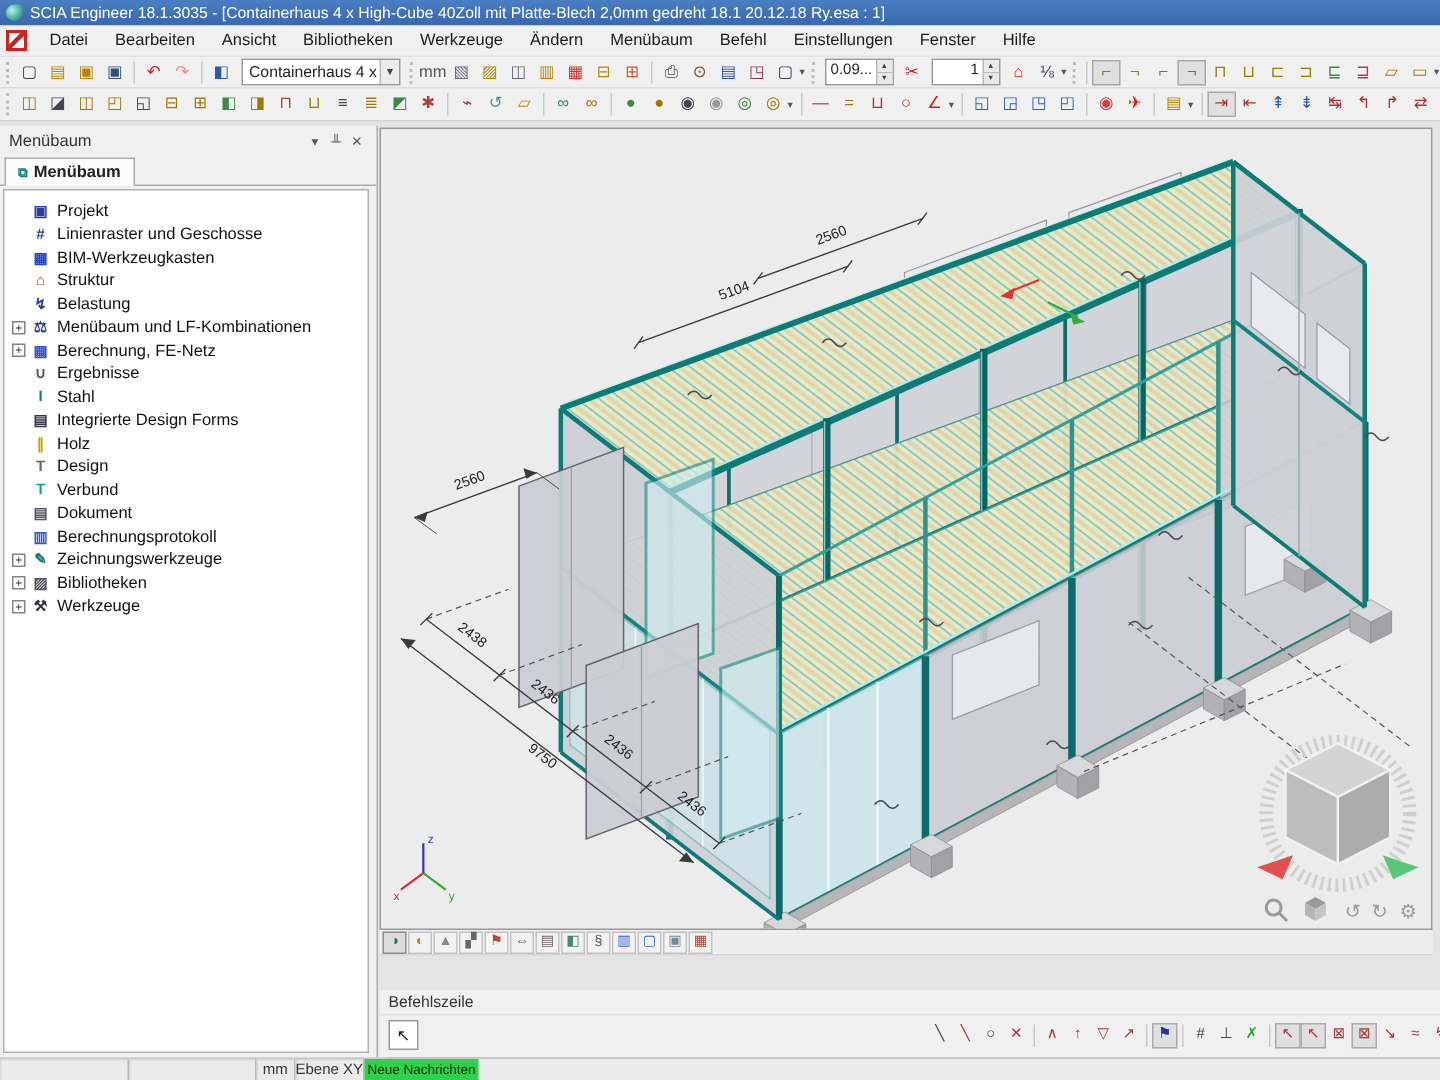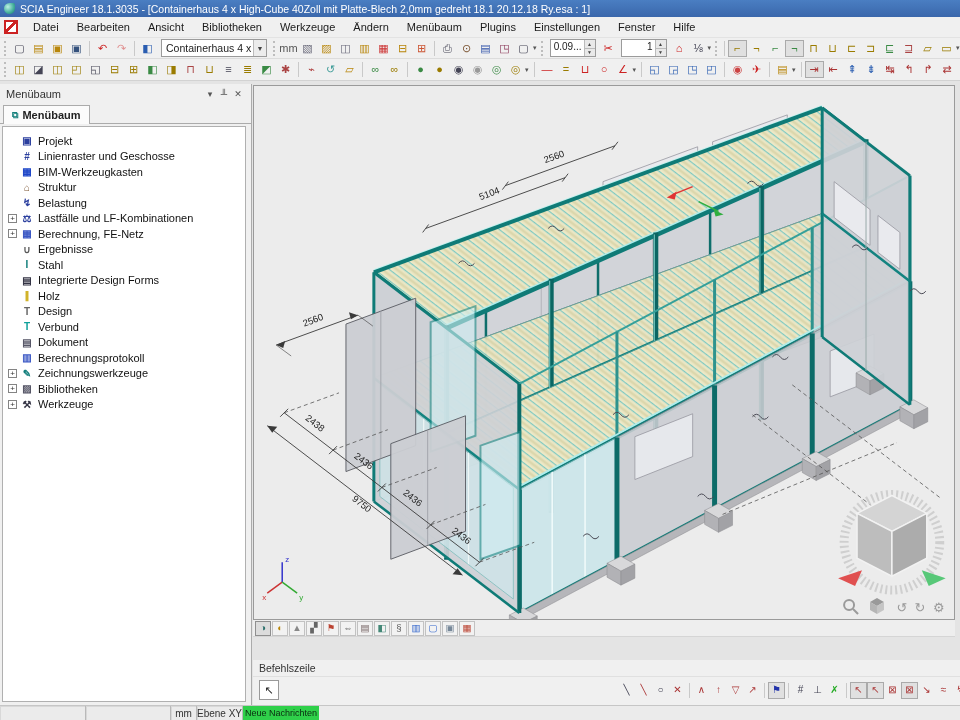--- a/index.html
+++ b/index.html
@@ -106,21 +106,21 @@
   <div class="menubar">
     <span class="menulogo"></span>
 
   <span class="mitem"><span>Datei</span></span>
       <span class="mitem"><span>Bearbeiten</span></span>
       <span class="mitem"><span>Ansicht</span></span>
       <span class="mitem"><span>Bibliotheken</span></span>
       <span class="mitem"><span>Werkzeuge</span></span>
       <span class="mitem"><span>Ändern</span></span>
       <span class="mitem"><span>Menübaum</span></span>
-      <span class="mitem"><span>Plugins</span></span>
+      <span class="mitem"><span>Befehl</span></span>
       <span class="mitem"><span>Einstellungen</span></span>
       <span class="mitem"><span>Fenster</span></span>
       <span class="mitem"><span>Hilfe</span></span>
     </div>
 
   <div class="tb tb1">
     <span class="grip"></span>
     <span class="tbgroup">
 
     <span class="tbtn">
@@ -466,21 +466,21 @@
           <span class="tlab">Struktur</span>
         </div>
         <div class="titem">
           <span class="texp">+</span>
           <span class="tico" style="color: rgb(43, 63, 158);">↯</span>
           <span class="tlab">Belastung</span>
         </div>
         <div class="titem expandable">
           <span class="texp">+</span>
           <span class="tico" style="color: rgb(43, 63, 158);">⚖</span>
-          <span class="tlab">Lastfälle und LF-Kombinationen</span>
+          <span class="tlab">Menübaum und LF-Kombinationen</span>
         </div>
         <div class="titem expandable">
           <span class="texp">+</span>
           <span class="tico" style="color: rgb(58, 87, 196);">▦</span>
           <span class="tlab">Berechnung, FE-Netz</span>
         </div>
         <div class="titem">
           <span class="texp">+</span>
           <span class="tico" style="color: rgb(85, 85, 85);">∪</span>
           <span class="tlab">Ergebnisse</span>

